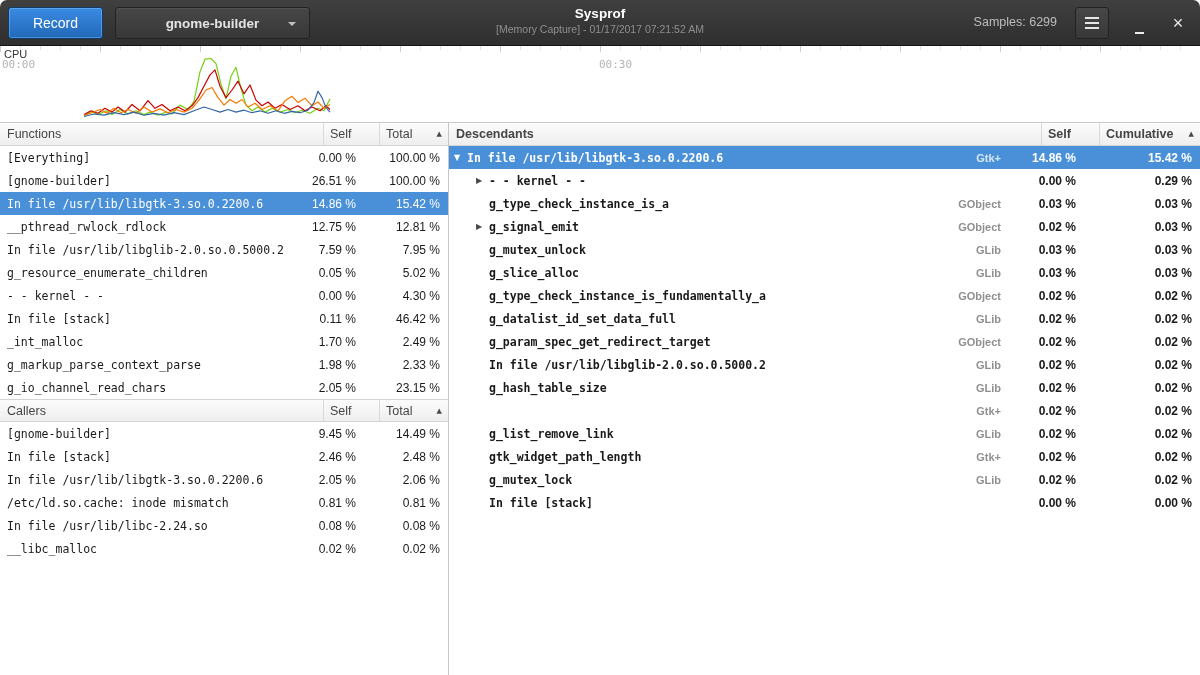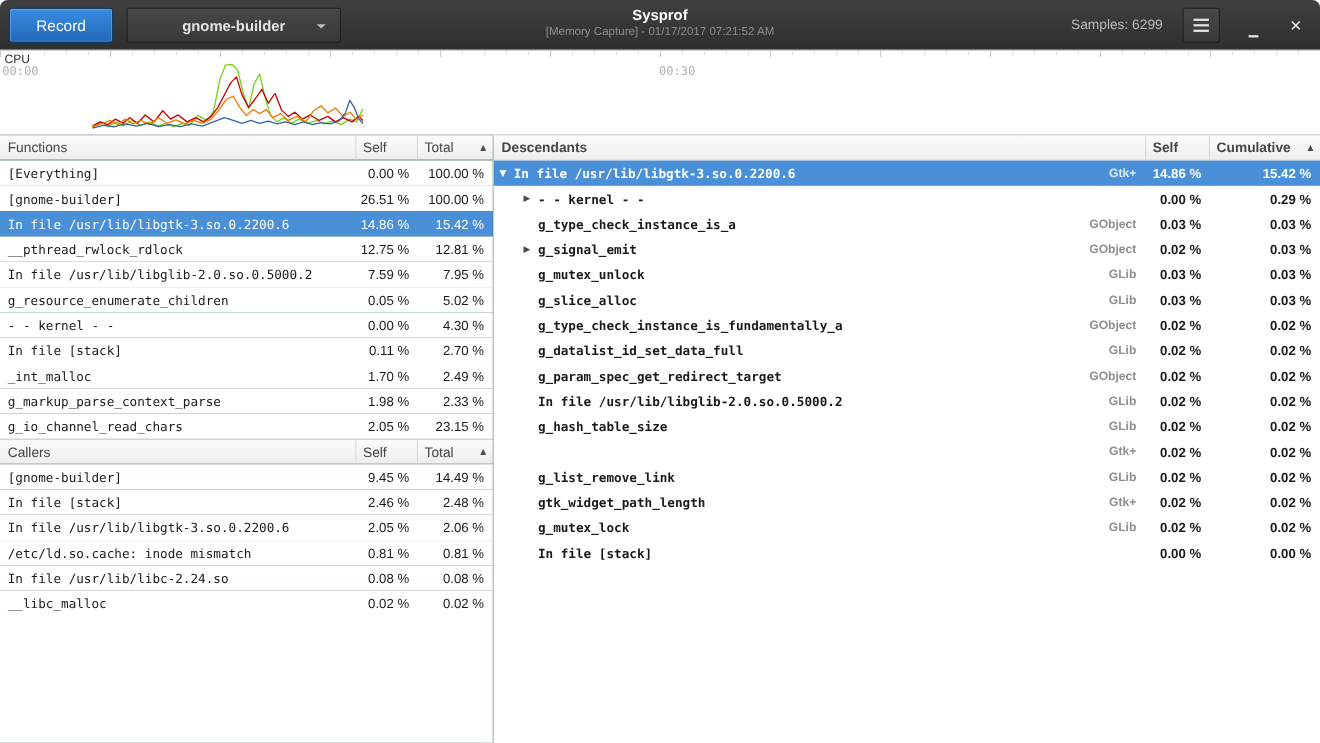--- a/index.html
+++ b/index.html
@@ -64,21 +64,21 @@
   .th.name { flex:1; padding-left:7px; border-right:1px solid #d9d9d9; }
   .th:last-child { border-right:none; }
   .c-self { width:56px; }
   .c-total { width:68px; }
   .c-self2 { width:58px; }
   .c-cum { width:100px; }
   .sort-arrow { margin-left:auto; font-size:7px; color:#4a4a4a; padding-left:4px;
     font-family:"DejaVu Sans", sans-serif; }
 
   .row { display:flex; align-items:center; height:23px; flex:none;
-    font-size:12px; color:#1a1a1a; background:#fff; }
+    font-size:12px; color:#1a1a1a; background:#fff;gap:16px; }
   .row .name { flex:1; padding-left:7px; font-family:"DejaVu Sans Mono", monospace;
     font-size:11.5px; white-space:nowrap; overflow:hidden; }
   .num { text-align:right; padding-right:8px; font-size:12px; }
   .left-panel .num.self { width:56px; }
   .left-panel .num.total { width:68px; }
   .right-panel .num.self { width:58px; }
   .right-panel .num.cum { width:100px; }
   .row.selected { background:#4a90d9; color:#ffffff; }
 
   .namecell { flex:1; display:flex; align-items:center; min-width:0; }
@@ -247,21 +247,21 @@
 
   <div class="row">
     <span class="name">- - kernel - -</span>
     <span class="num self">0.00 %</span>
     <span class="num total">4.30 %</span>
   </div>
 
   <div class="row">
     <span class="name">In file [stack]</span>
     <span class="num self">0.11 %</span>
-    <span class="num total">2.70 %</span>
+    <span class="num total">46.42 %</span>
   </div>
 
   <div class="row">
     <span class="name">_int_malloc</span>
     <span class="num self">1.70 %</span>
     <span class="num total">2.49 %</span>
   </div>
 
   <div class="row">
     <span class="name">g_markup_parse_context_parse</span>

